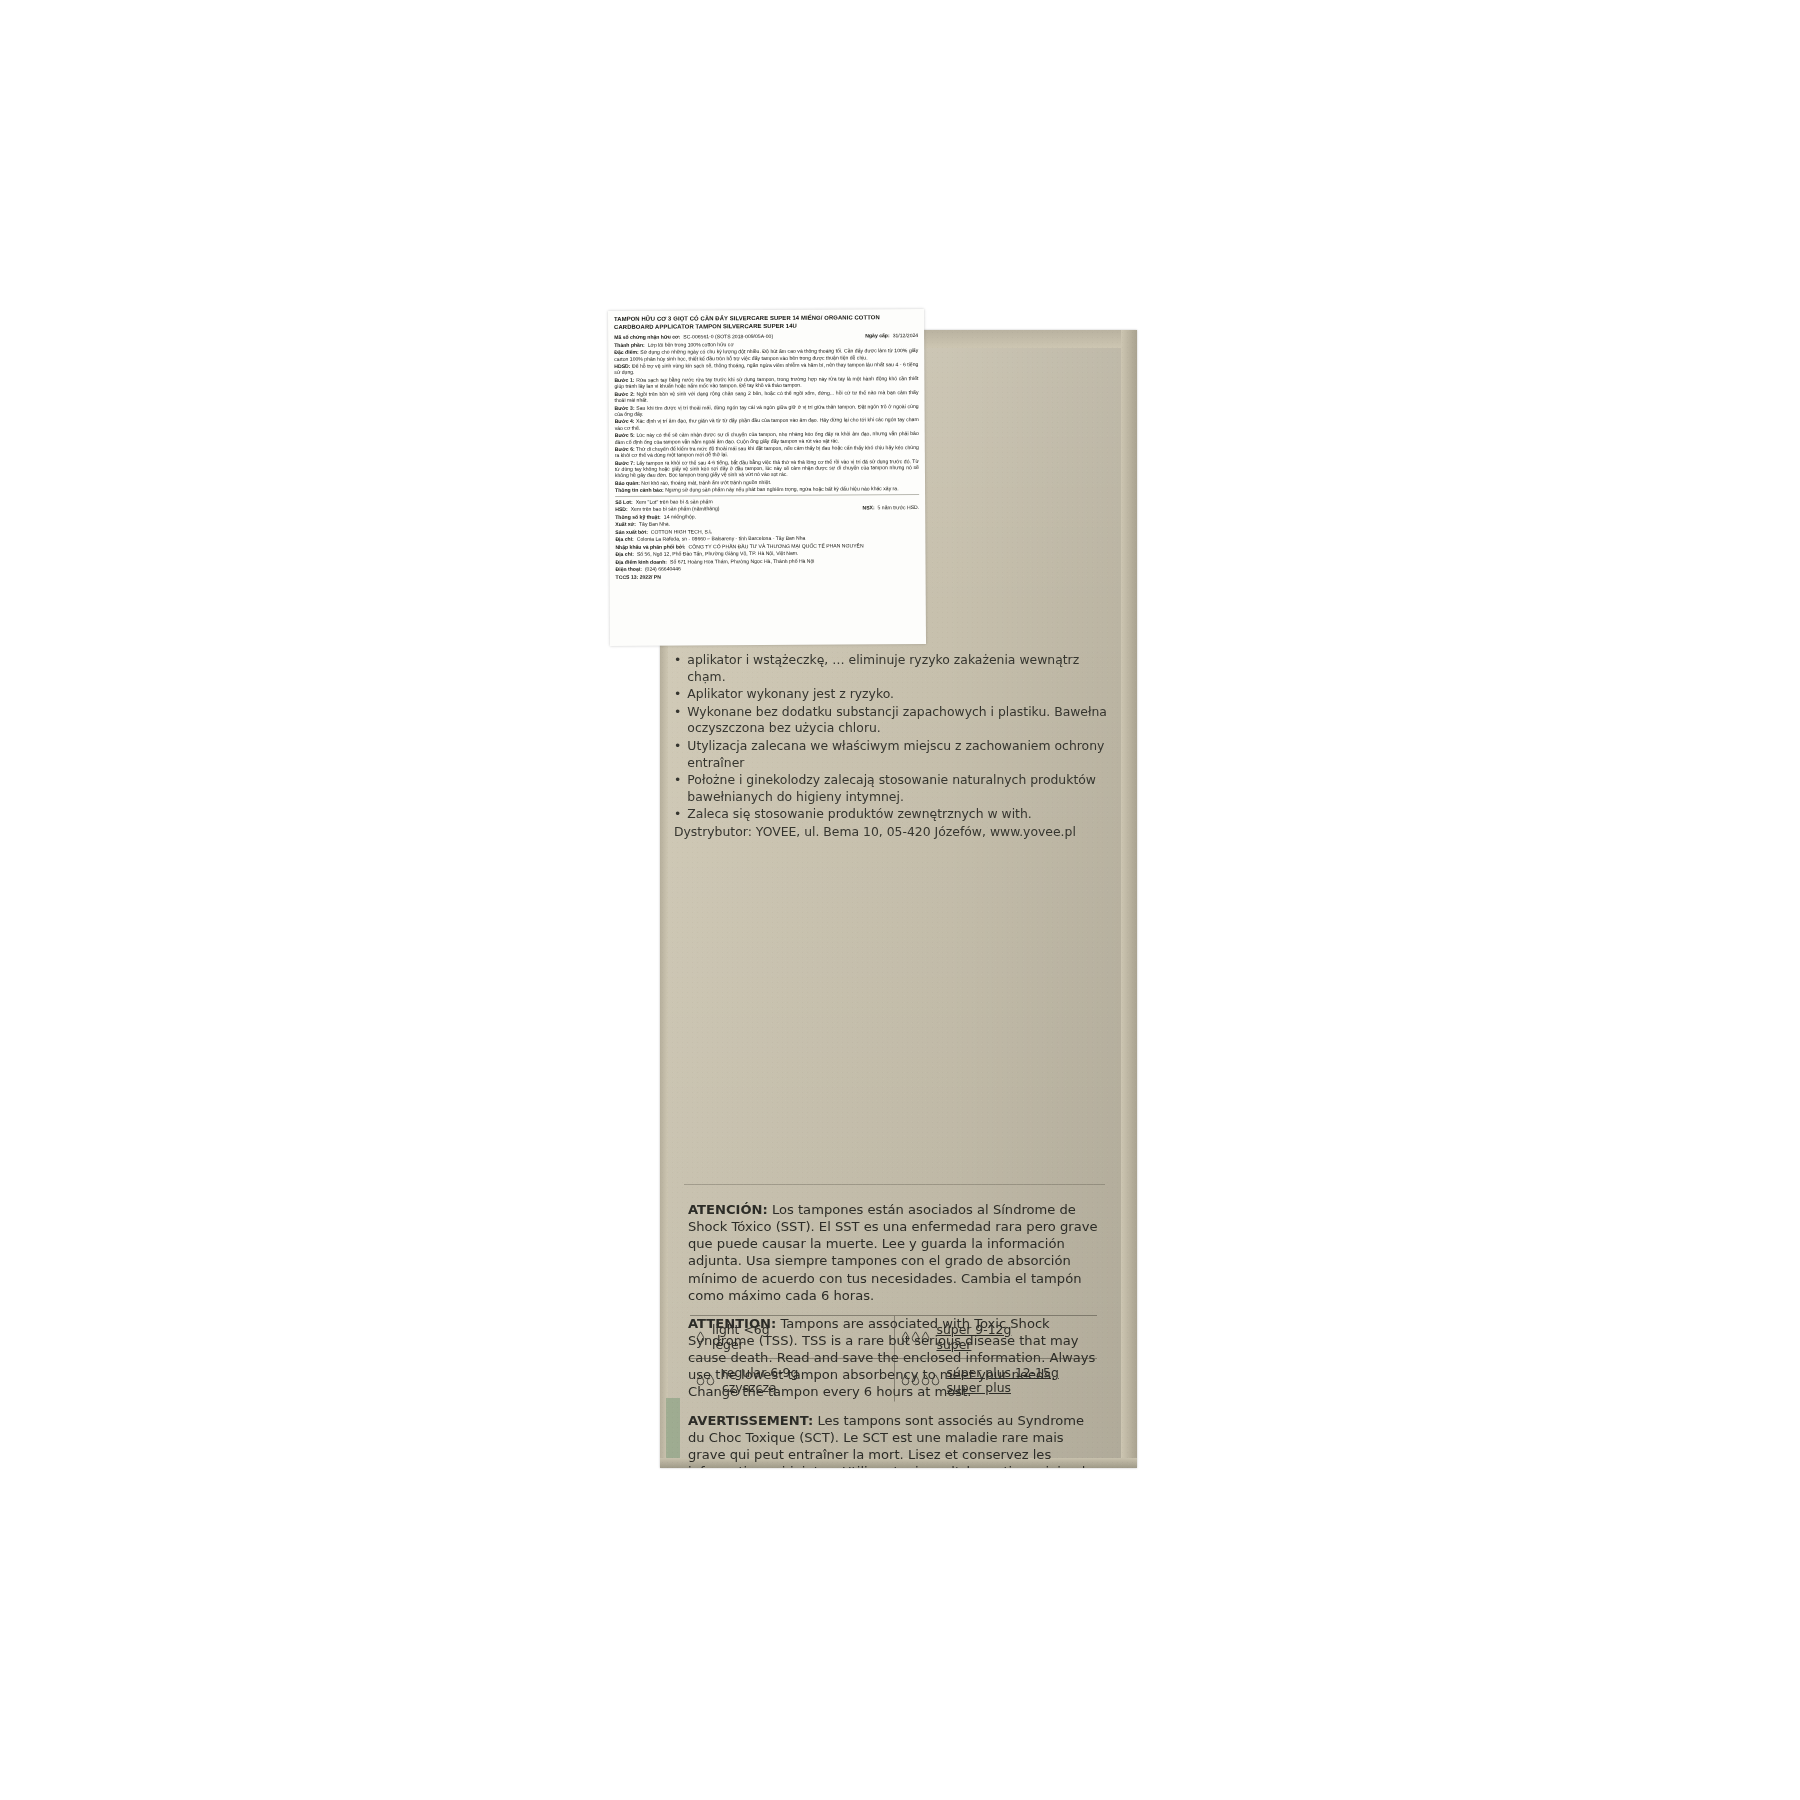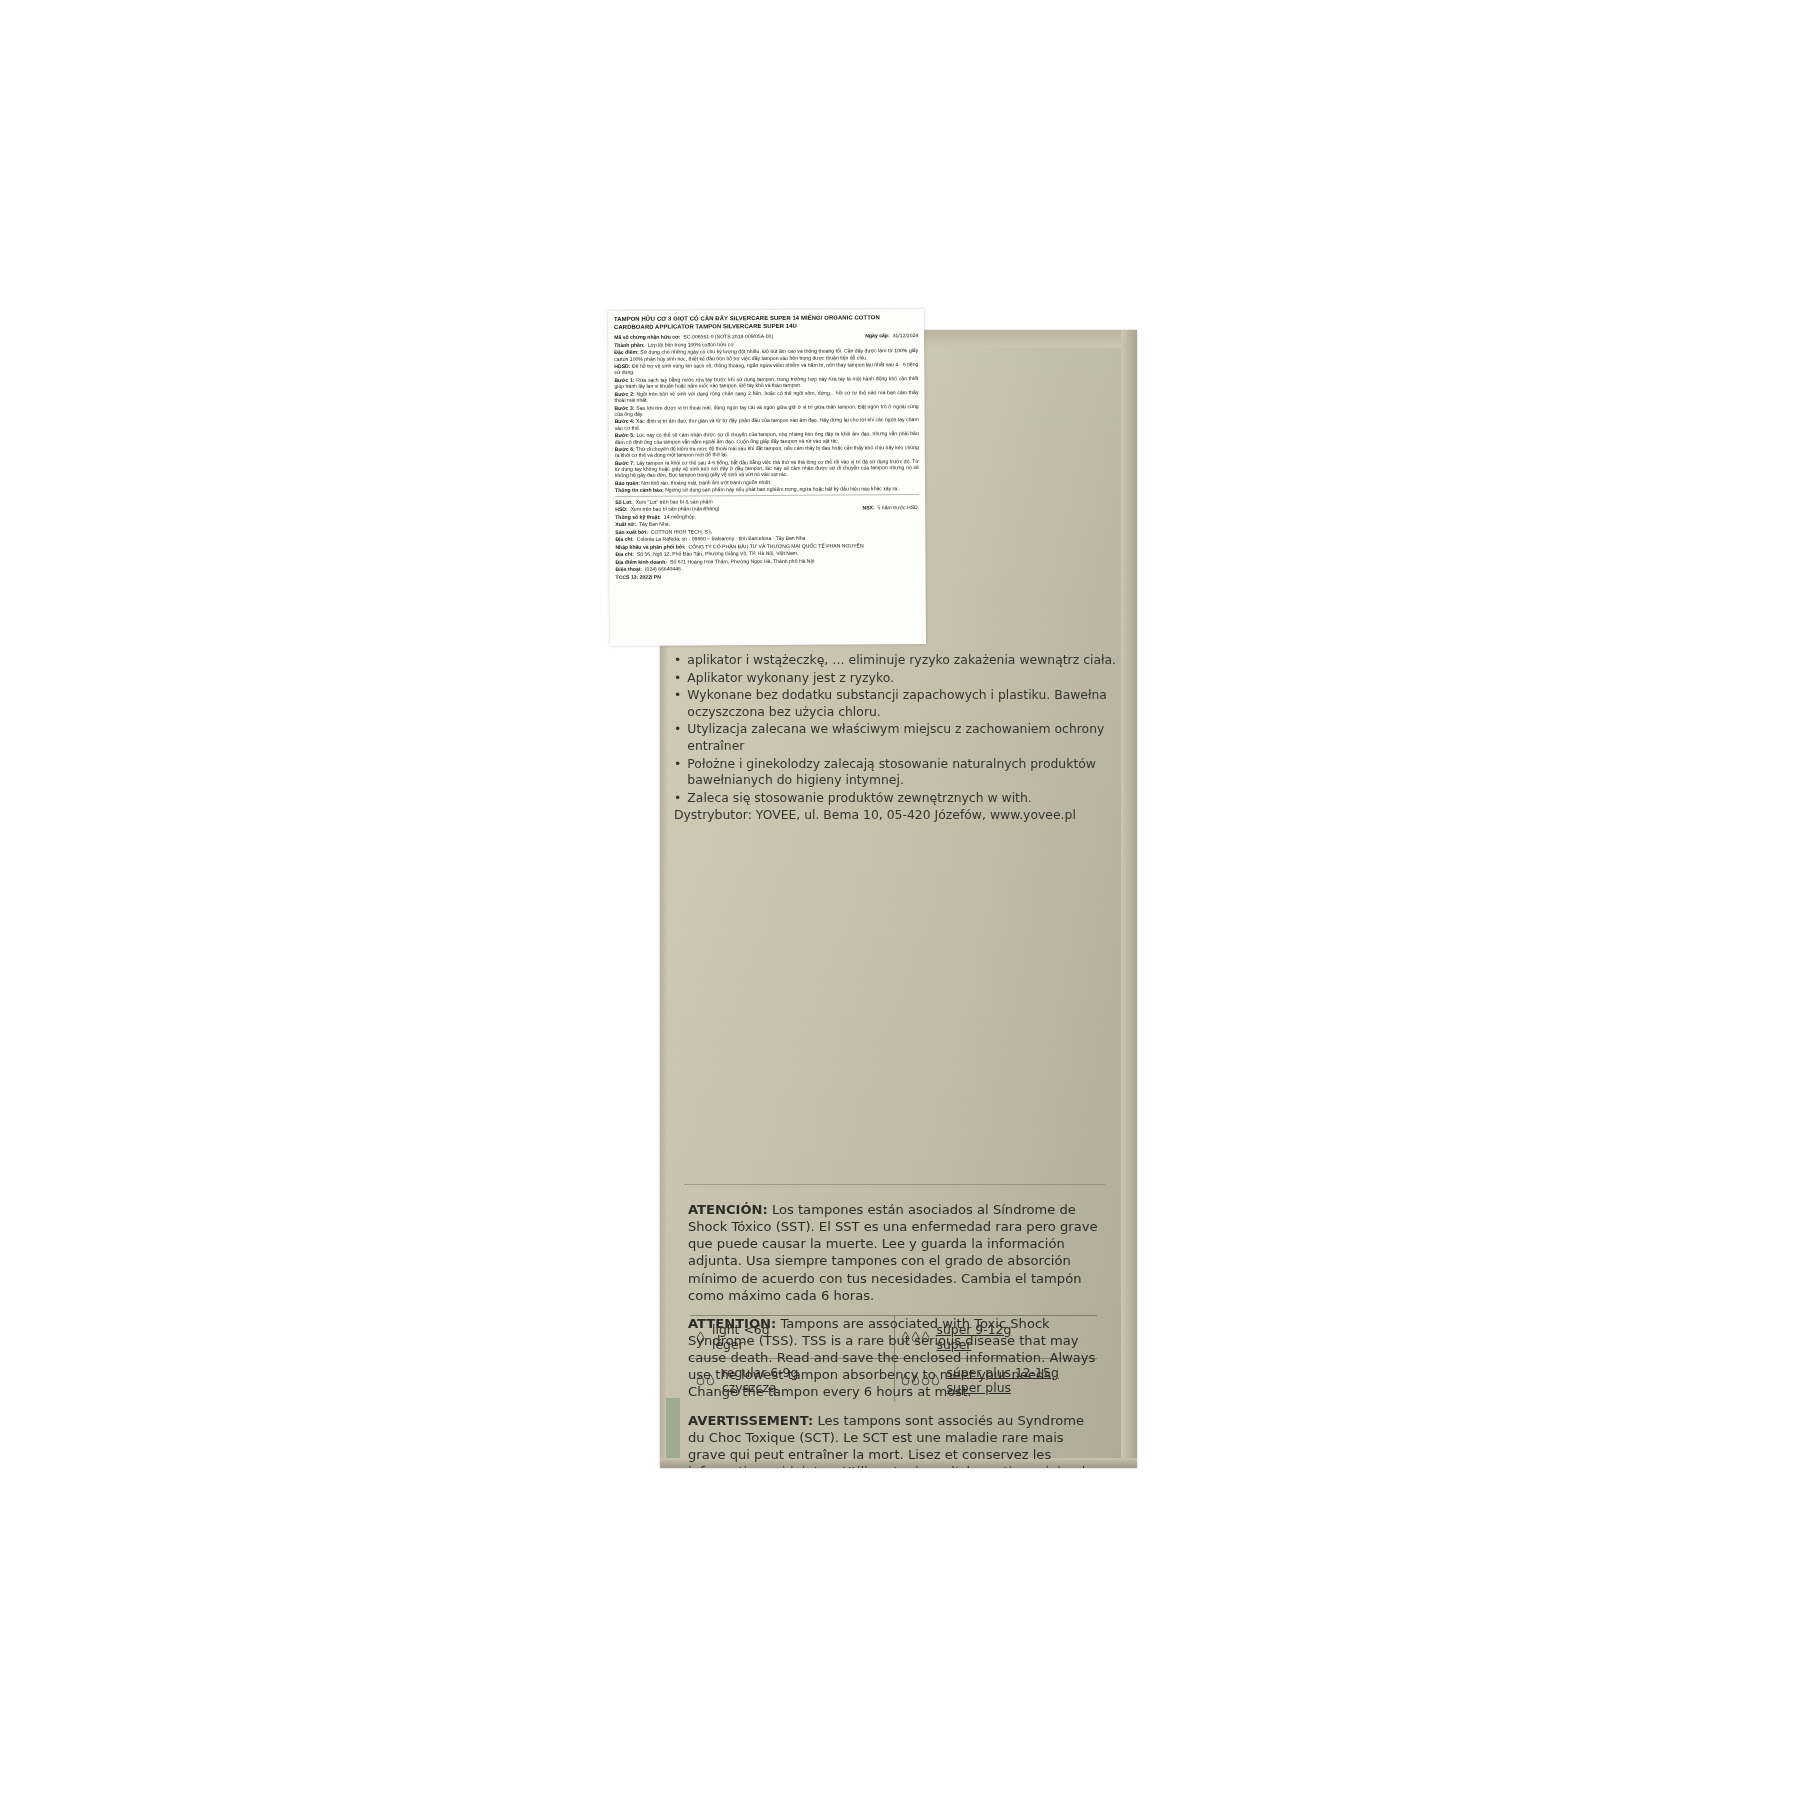--- a/index.html
+++ b/index.html
@@ -186,21 +186,21 @@
             <span class="b">czyszczą</span>
           </div>
         <div class="li">
             <span class="b">ość</span>
           </div>
       </div>
 
       <div class="pol-block">
         <div class="li">
             <span class="b">•</span>
-            <span>aplikator i wstążeczkę, … eliminuje ryzyko zakażenia wewnątrz ciała.</span>
+            <span>aplikator i wstążeczkę, … eliminuje ryzyko zakażenia wewnątrz chạm.</span>
           </div>
         <div class="li">
             <span class="b">•</span>
             <span>Aplikator wykonany jest z ryzyko.</span>
           </div>
         <div class="li">
             <span class="b">•</span>
             <span>Wykonane bez dodatku substancji zapachowych i plastiku. Bawełna oczyszczona bez użycia chloru.</span>
           </div>
         <div class="li">

